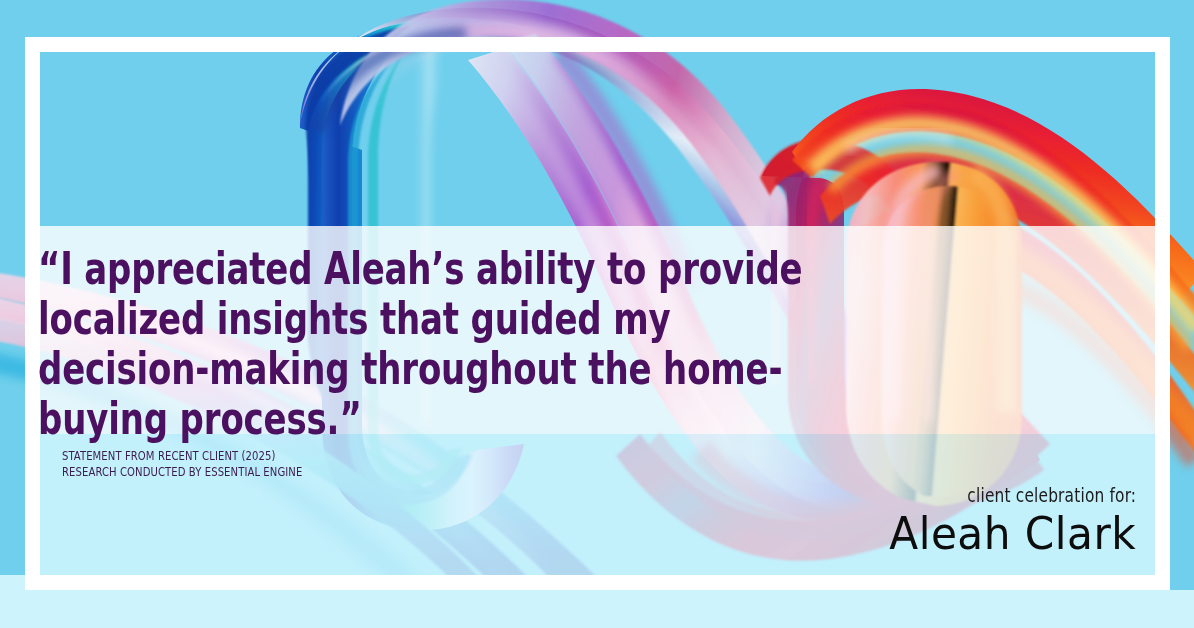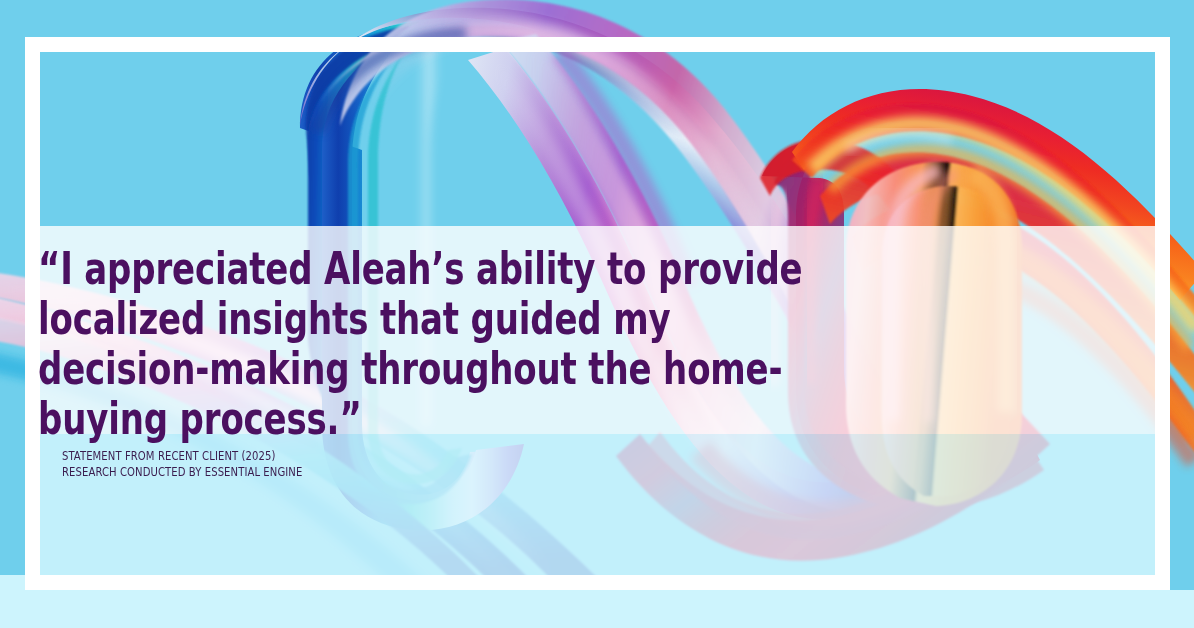--- a/index.html
+++ b/index.html
@@ -413,14 +413,18 @@
 
   <div class="frame"></div>
 
   <div class="quote">“I appreciated Aleah’s ability to provide localized insights that guided my decision-making throughout the home-buying process.”</div>
 
   <div class="attribution">
     <div>STATEMENT FROM RECENT CLIENT (2025)</div>
     <div>RESEARCH CONDUCTED BY ESSENTIAL ENGINE</div>
   </div>
 
+  <div class="celebration">
+    <div class="celebration-label">client celebration for:</div>
+    <div class="celebration-name">Aleah Clark</div>
+  </div>
 
 </div>
 
 </body></html>

